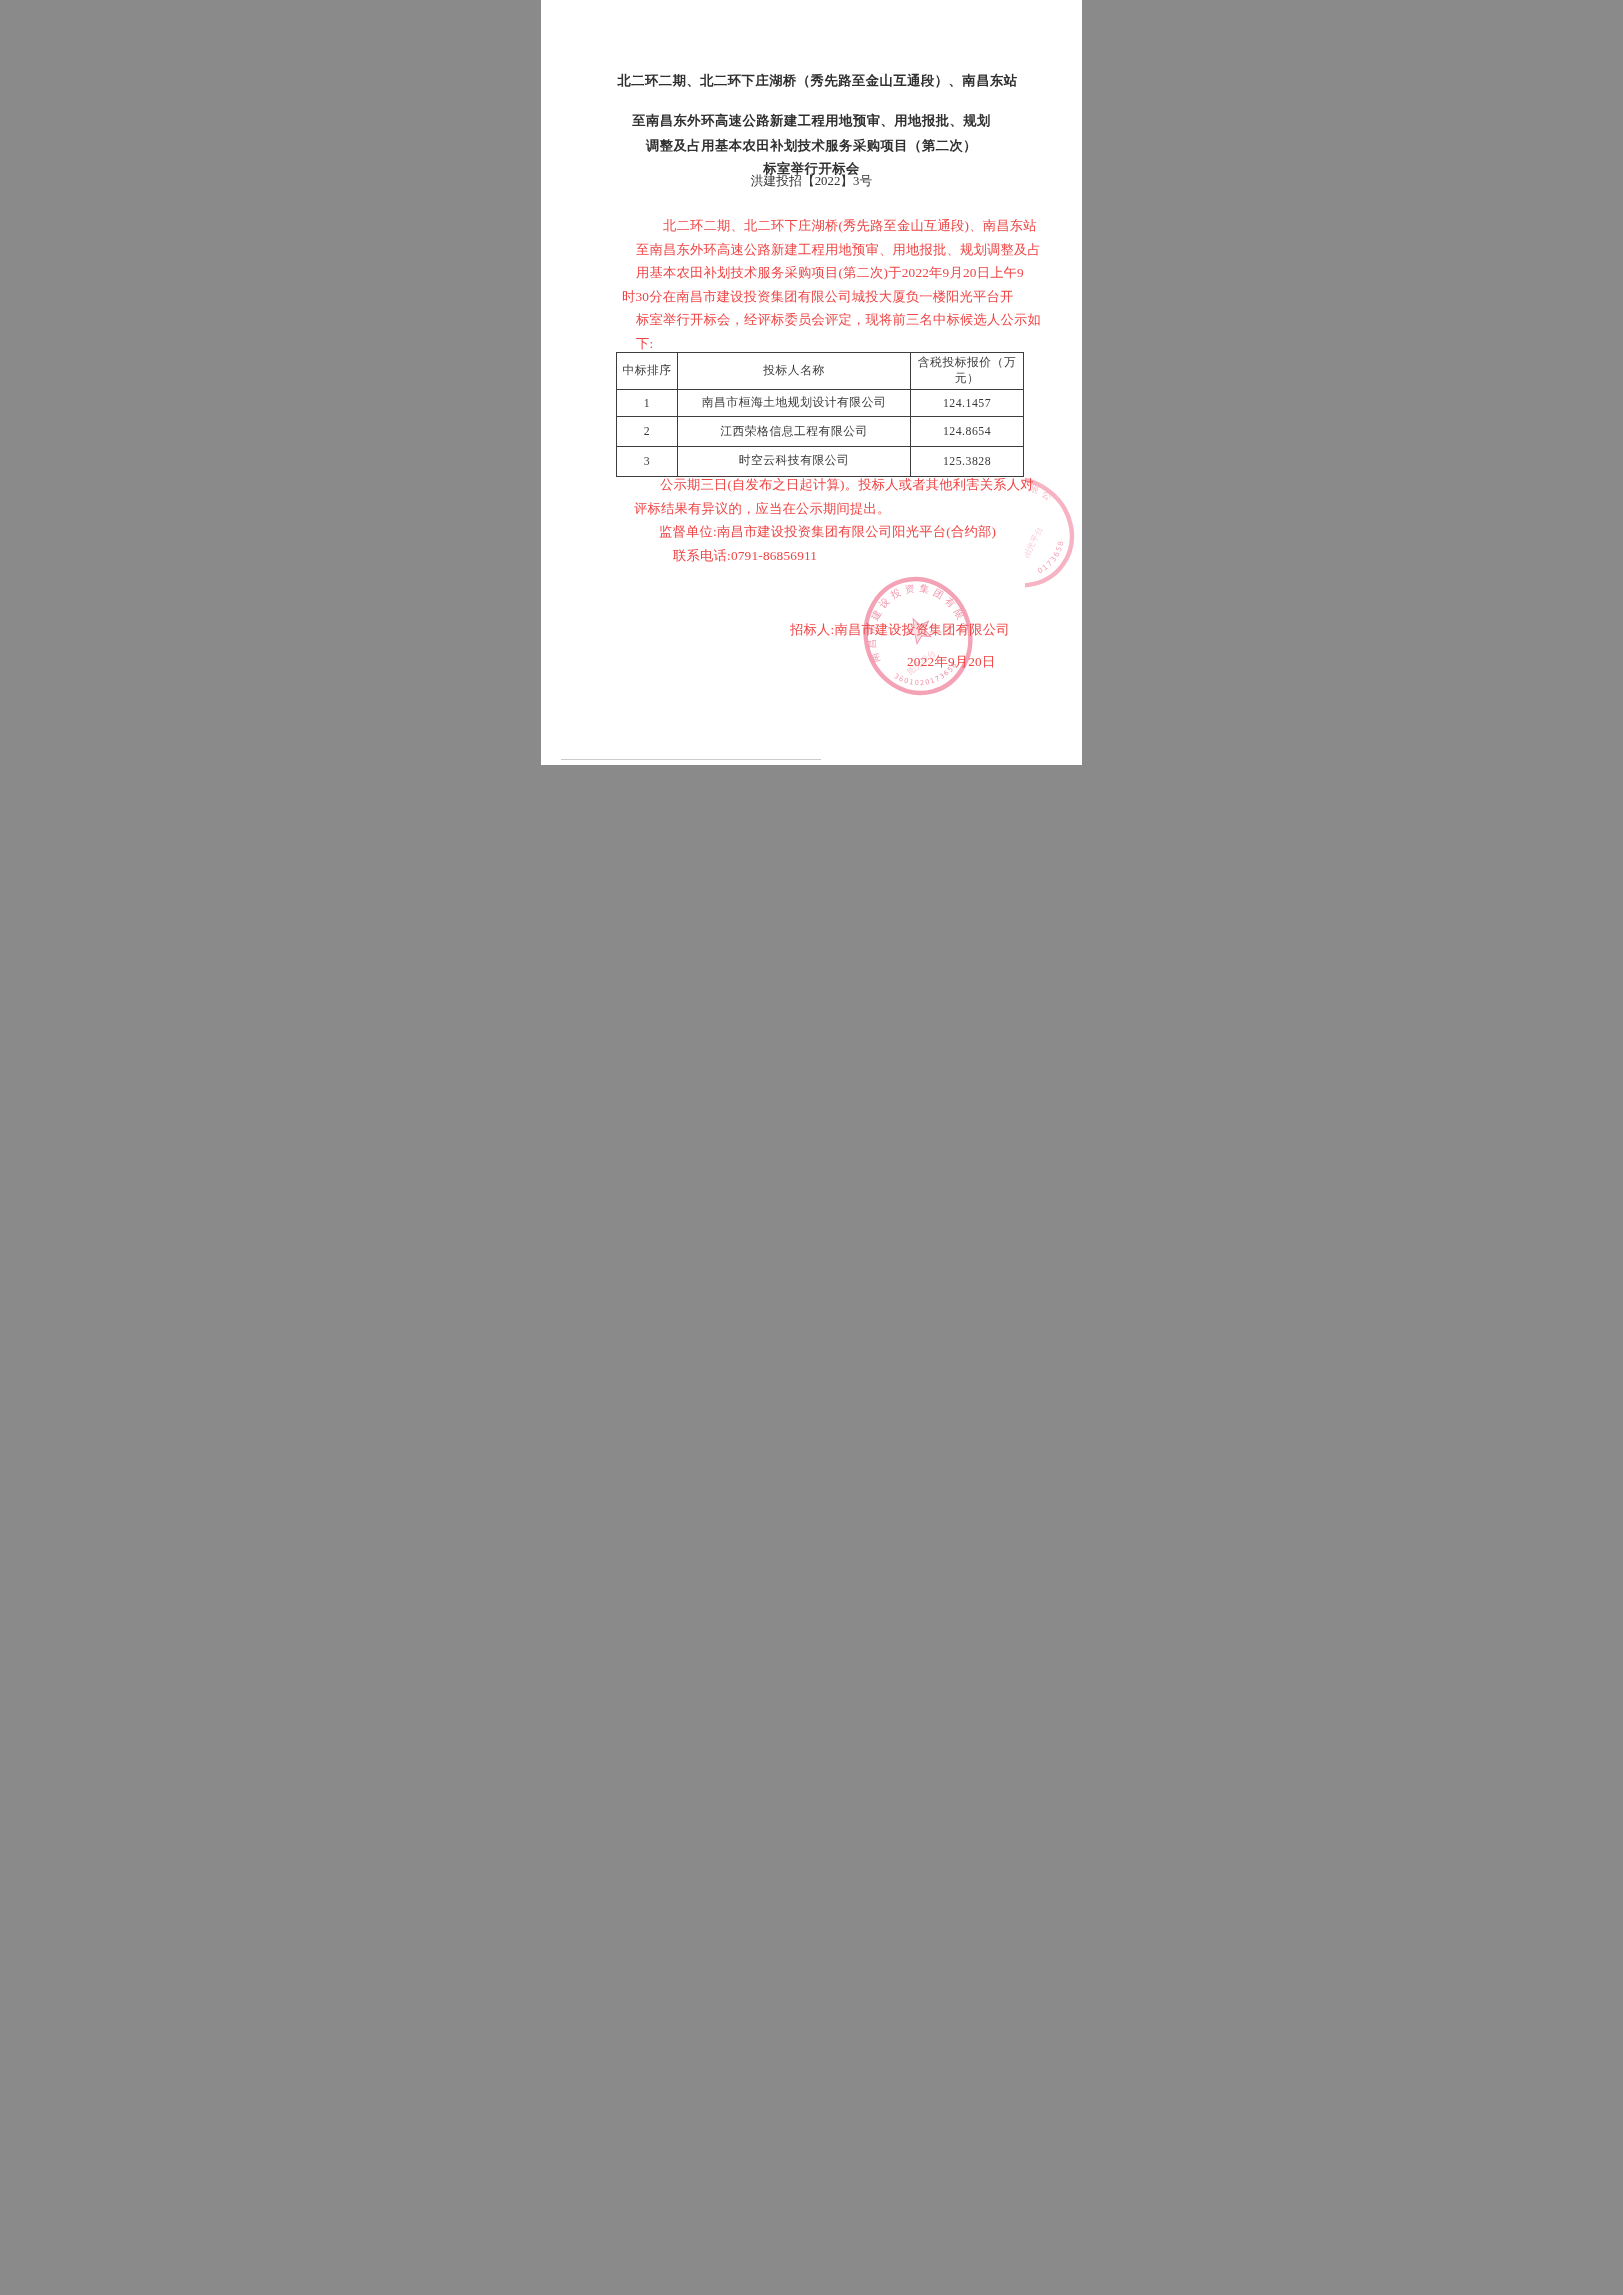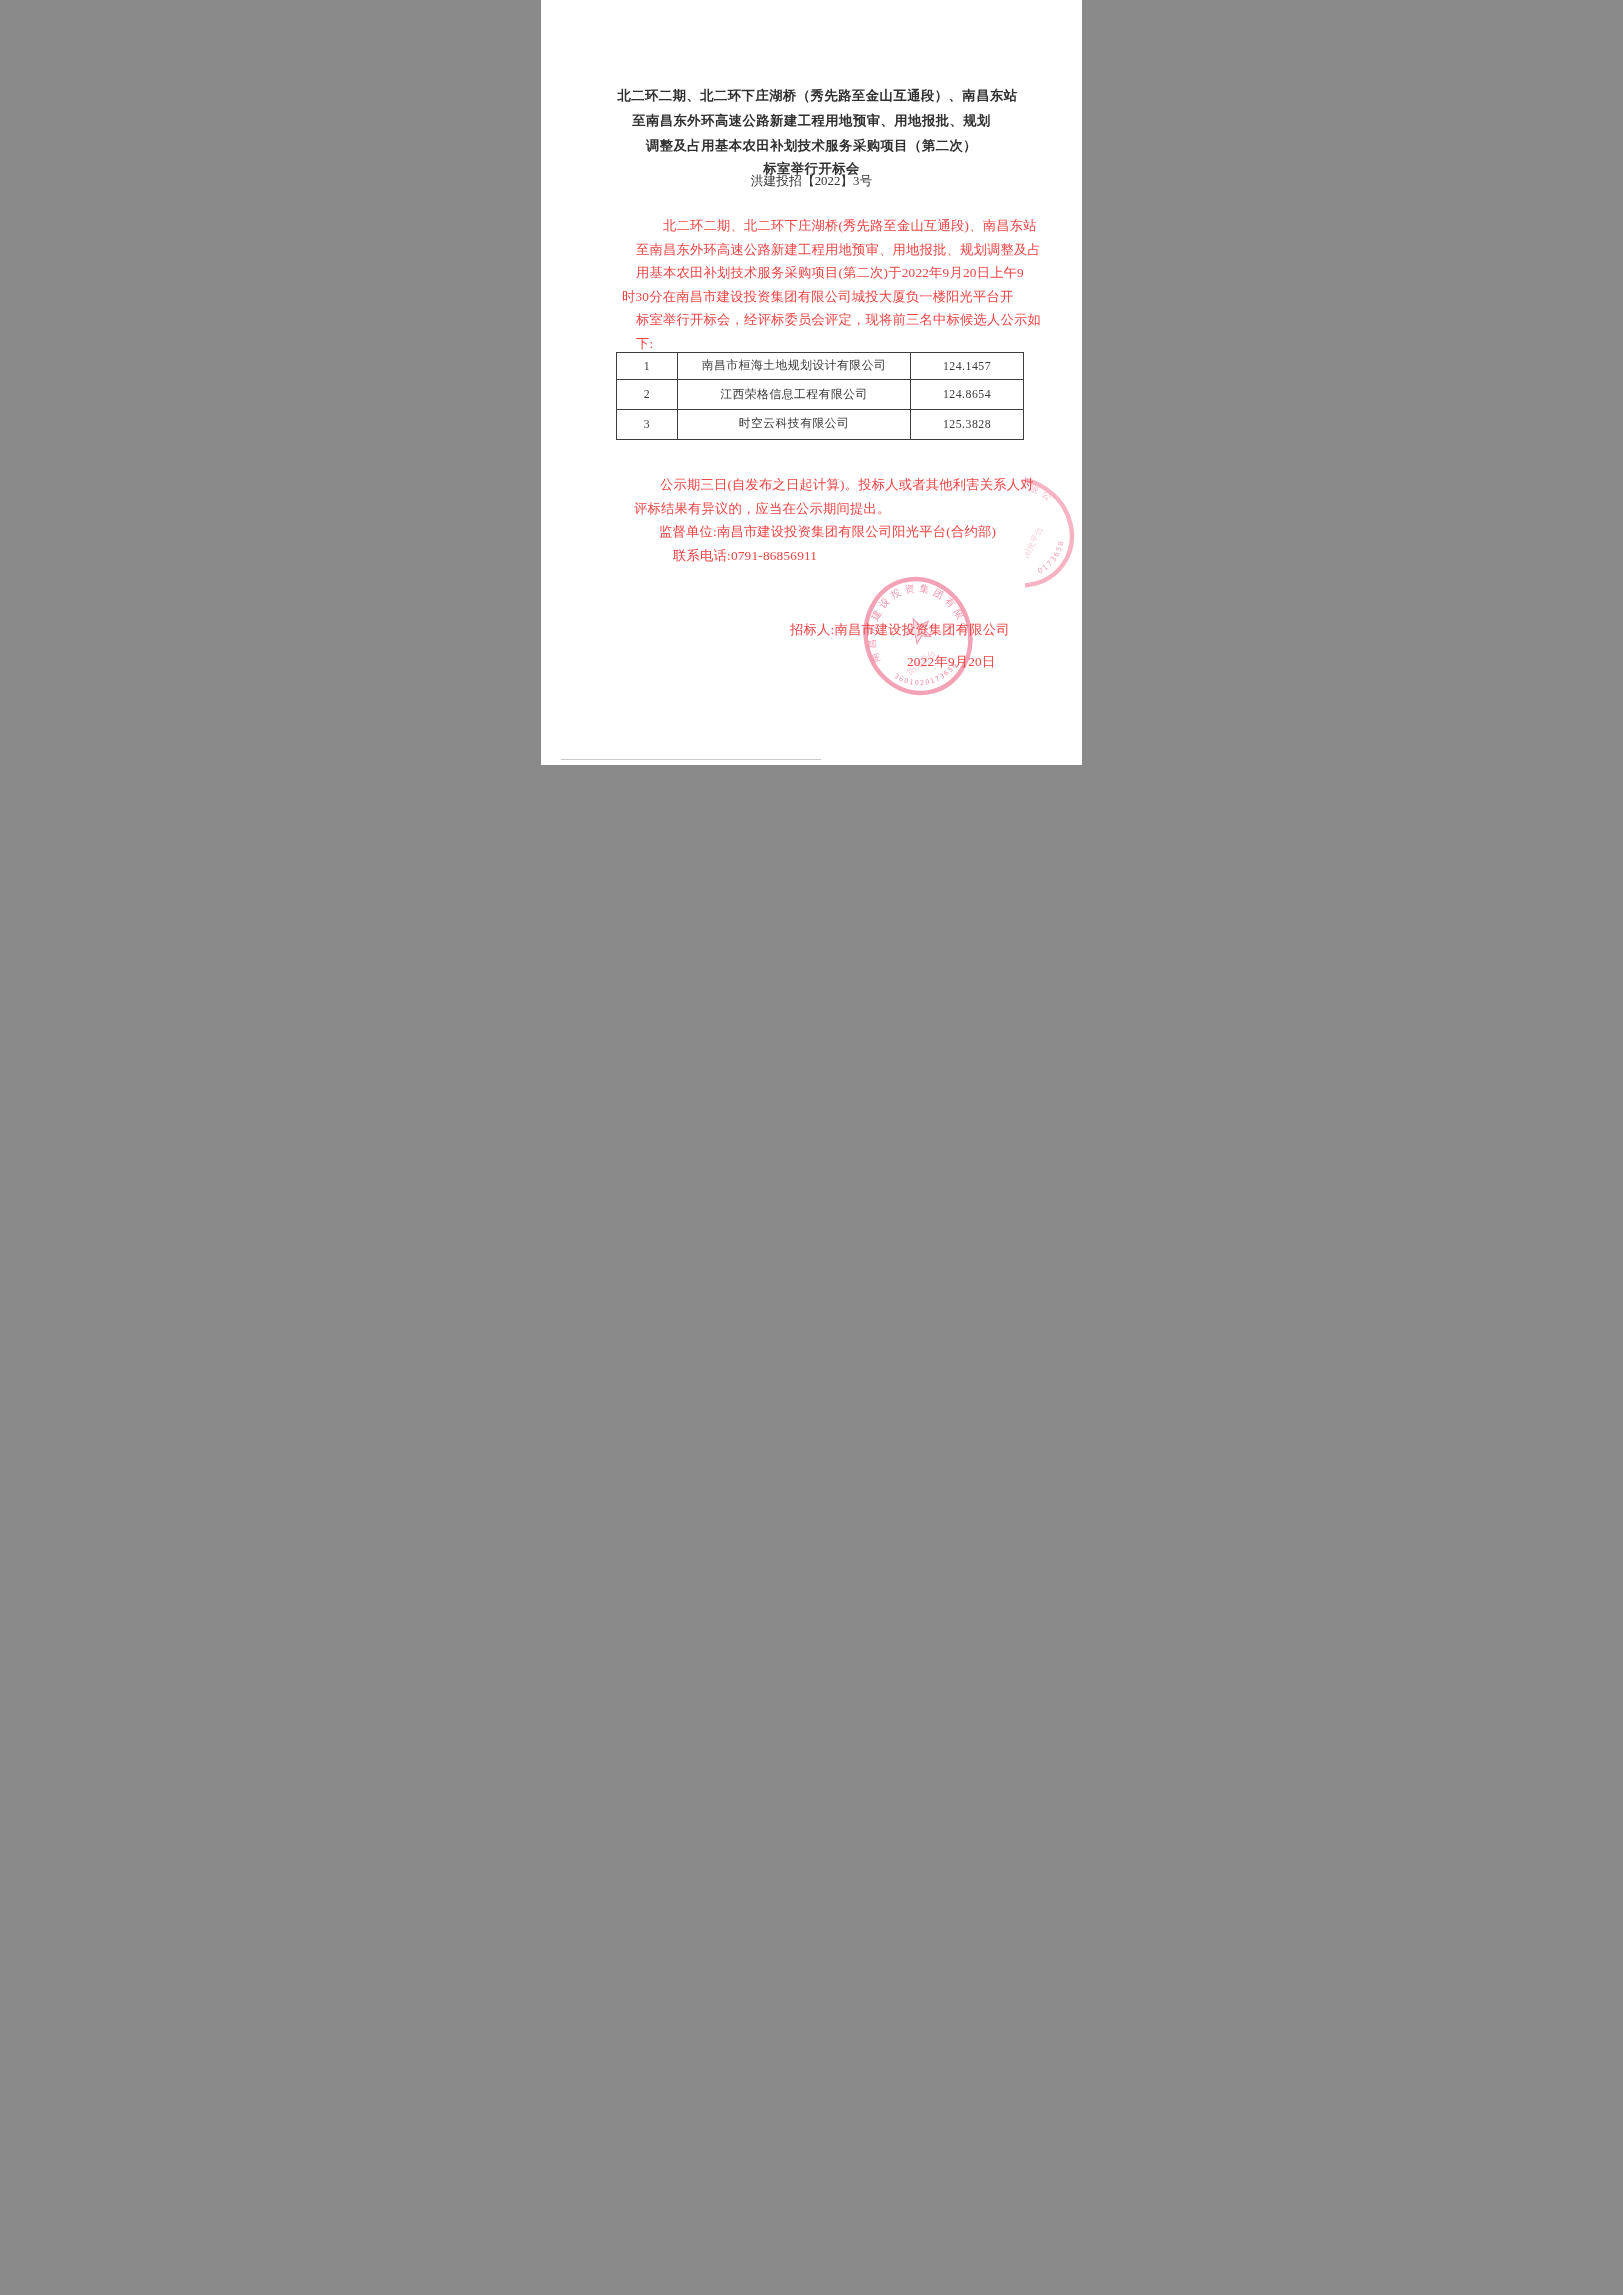--- a/index.html
+++ b/index.html
@@ -74,40 +74,45 @@
         </g>
         <text x="-62" y="52" font-size="17" fill="#ef7f9a" opacity="0.55" transform="rotate(-24)" font-family="'Liberation Sans','DejaVu Sans',sans-serif">阳光平台</text>
         <path id="mArcBot" d="M -74,64 A 98,106 0 0 0 74,64" fill="none"></path>
         <text font-size="14" fill="#ee7894" letter-spacing="2.5" font-family="'DejaVu Sans','Liberation Sans',sans-serif">
           <textPath href="#mArcBot" startOffset="6">3601020173658</textPath>
         </text>
       </g>
     </svg>
   </div>
 
-  <div class="line title" style="top:86px;padding-left:12px;">北二环二期、北二环下庄湖桥（秀先路至金山互通段）、南昌东站</div>
+  <div class="line title" style="top:71px;padding-left:12px;">北二环二期、北二环下庄湖桥（秀先路至金山互通段）、南昌东站</div>
   <div class="line title" style="top:111px;">至南昌东外环高速公路新建工程用地预审、用地报批、规划</div>
   <div class="line title" style="top:136px;">调整及占用基本农田补划技术服务采购项目（第二次）</div>
   <div class="line title" style="top:159px;">标室举行开标会</div>
   <div class="line docnum" style="top:172px;">洪建投招【2022】3号</div>
 
   <div class="line body-line" style="left:122px; top:215px;">北二环二期、北二环下庄湖桥(秀先路至金山互通段)、南昌东站</div>
   <div class="line body-line" style="left:95px; top:239px;">至南昌东外环高速公路新建工程用地预审、用地报批、规划调整及占</div>
   <div class="line body-line" style="left:95px; top:262px;">用基本农田补划技术服务采购项目(第二次)于2022年9月20日上午9</div>
   <div class="line body-line" style="left:81px; top:286px;">时30分在南昌市建设投资集团有限公司城投大厦负一楼阳光平台开</div>
   <div class="line body-line" style="left:95px; top:309px;">标室举行开标会，经评标委员会评定，现将前三名中标候选人公示如</div>
   <div class="line body-line" style="left:95px; top:333px;">下:</div>
 
   <table class="bid-table">
     <colgroup>
         <col class="c1">
         <col class="c2">
         <col class="c3">
       </colgroup>
     <tbody>
+      <tr style="height:37px;">
+        <td>中标排序</td>
+        <td>投标人名称</td>
+        <td>含税投标报价（万元）</td>
+      </tr>
       <tr style="height:27px;">
         <td>1</td>
         <td>南昌市桓海土地规划设计有限公司</td>
         <td>124.1457</td>
       </tr>
       <tr style="height:30px;">
         <td>2</td>
         <td>江西荣格信息工程有限公司</td>
         <td>124.8654</td>
       </tr>

